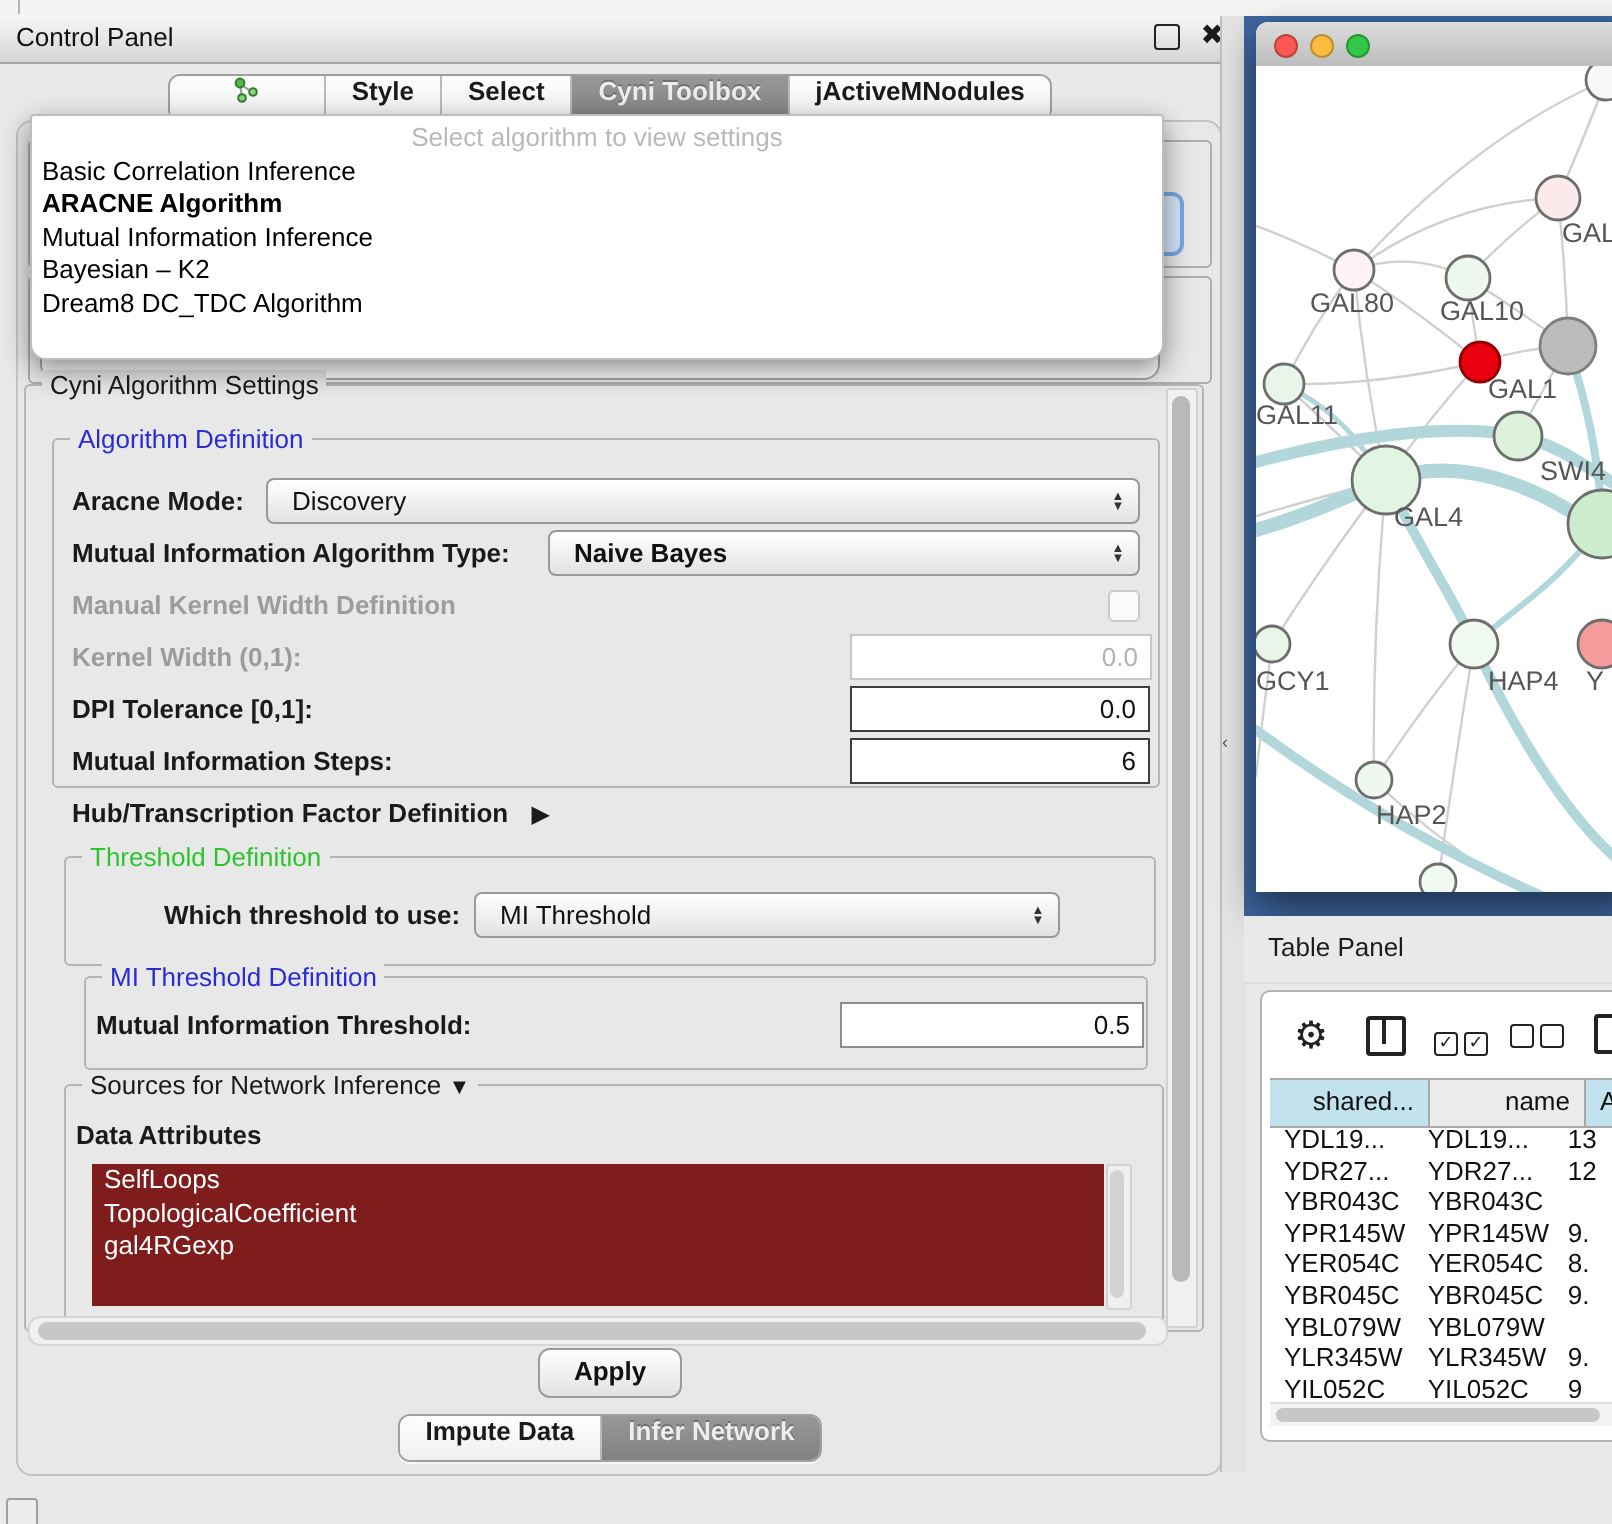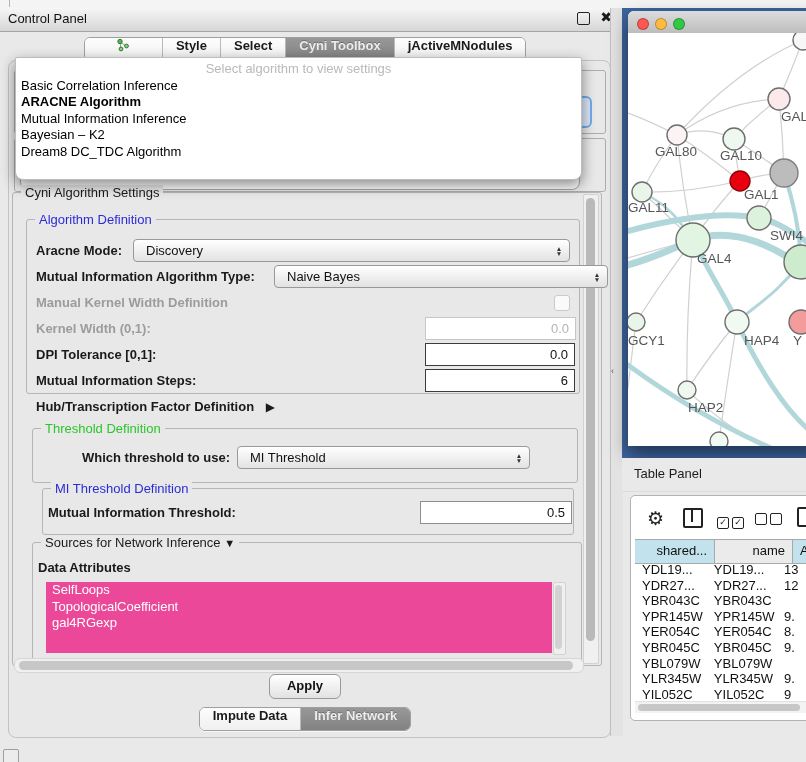--- a/index.html
+++ b/index.html
@@ -57,21 +57,21 @@
   .field.dis{border:1px solid #c6c6c6;color:#b3b3b3;}
 
   .checkbox{position:absolute;width:14px;height:14px;border:1px solid #cacaca;border-radius:3px;background:#fafafa;}
 
   
   .vtrack{position:absolute;background:#f0f0f0;border:1px solid #d2d2d2;border-radius:2px;}
   .vthumb{position:absolute;background:#b9b9b9;border-radius:7px;}
   .hthumb{position:absolute;background:#c7c7c7;border-radius:5px;}
 
   
-  #attr-list{position:absolute;background:#ec4899;overflow:hidden;}
+  #attr-list{position:absolute;background:#7f1d1d;overflow:hidden;}
   .attr-item{font-size:13px;line-height:16.6px;color:#ffffff;padding-left:6px;white-space:nowrap;}
 
   
   #apply-btn{left:269px;top:674px;width:70px;height:23px;border:1px solid #9a9a9a;border-radius:6px;background:linear-gradient(#ffffff,#e2e2e2);font-size:13px;font-weight:600;color:#111;text-align:center;line-height:22px;}
 
   
   #divider{left:610px;top:8px;width:12px;height:728px;background:#e3e3e3;border-left:1px solid #bfbfbf;}
   #divider-arrow{left:611px;top:366px;font-size:9px;color:#555;}
   #blue-bg{left:622px;top:8px;width:184px;height:450px;background:#3d659f;}
   #macwin{left:628px;top:11px;width:190px;height:435px;border-radius:6px 6px 0 0;box-shadow:0 8px 18px rgba(0,0,0,.5);background:#fff;}
@@ -164,21 +164,21 @@
   <div class="lbl" style="left:36px;top:243px;">Aracne Mode:</div>
   <div class="combo" style="left:133px;top:239px;width:437px;">
     <span>Discovery</span>
     <span class="stepper">
         <span>▲</span>
         <span>▼</span>
       </span>
   </div>
 
   <div class="lbl" style="left:36px;top:269px;">Mutual Information Algorithm Type:</div>
-  <div class="combo" style="left:274px;top:265px;width:334px;">
+  <div class="combo" style="left:274px;top:265px;width:296px;font-weight:bold;">
     <span>Naive Bayes</span>
     <span class="stepper">
         <span>▲</span>
         <span>▼</span>
       </span>
   </div>
 
   <div class="lbl dis" style="left:36px;top:295px;">Manual Kernel Width Definition</div>
   <div class="checkbox" style="left:554px;top:295px;"></div>
 

